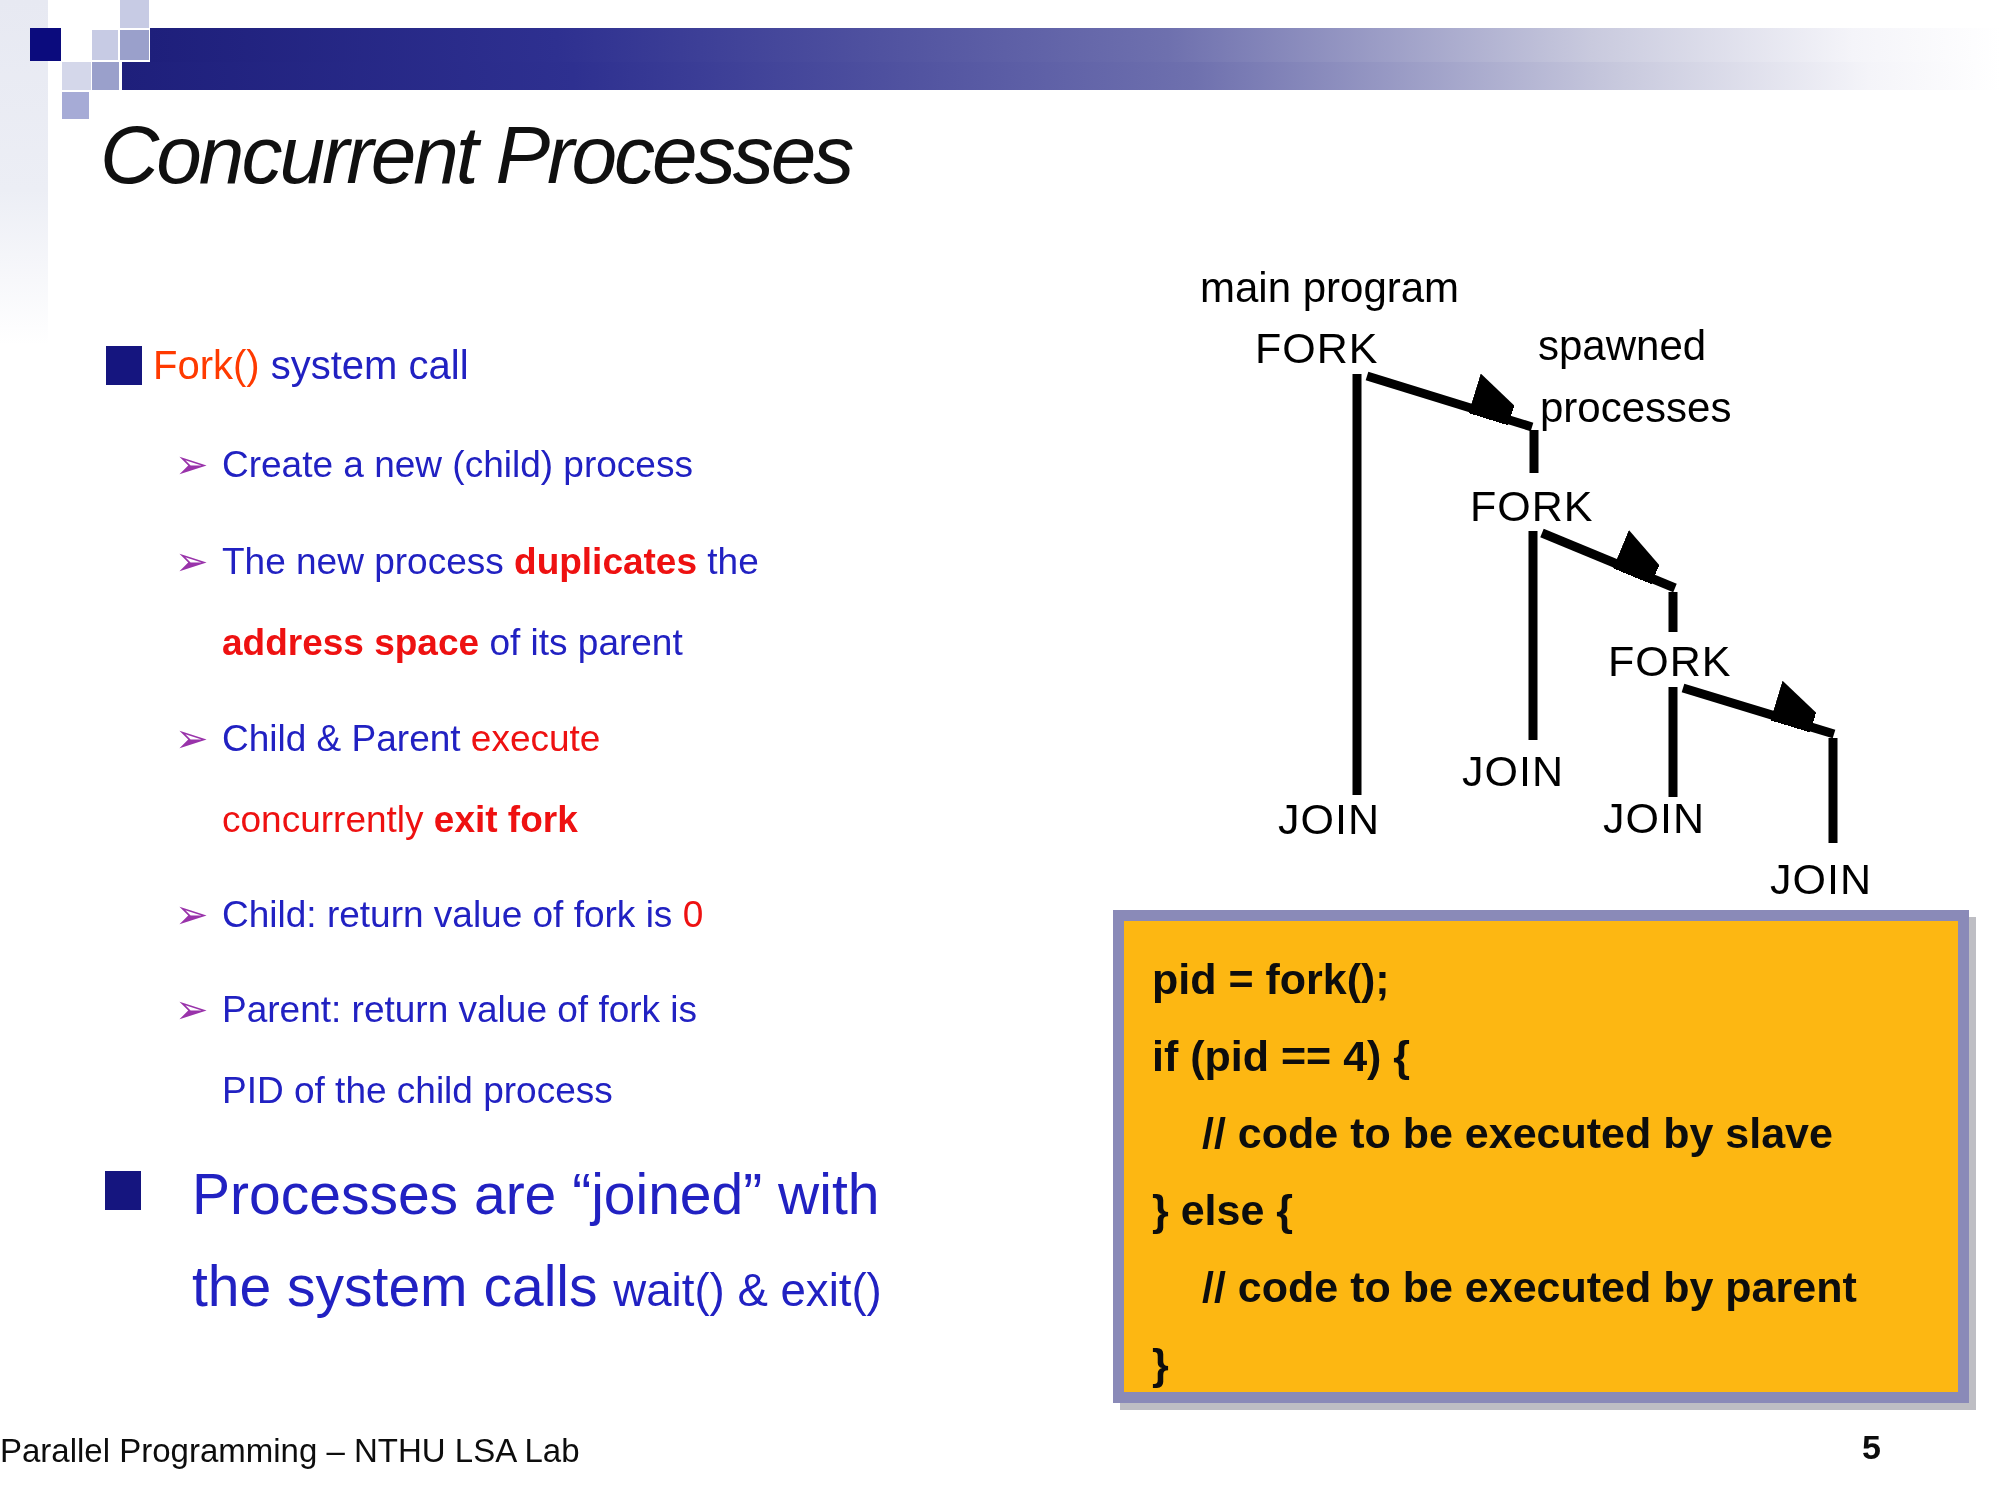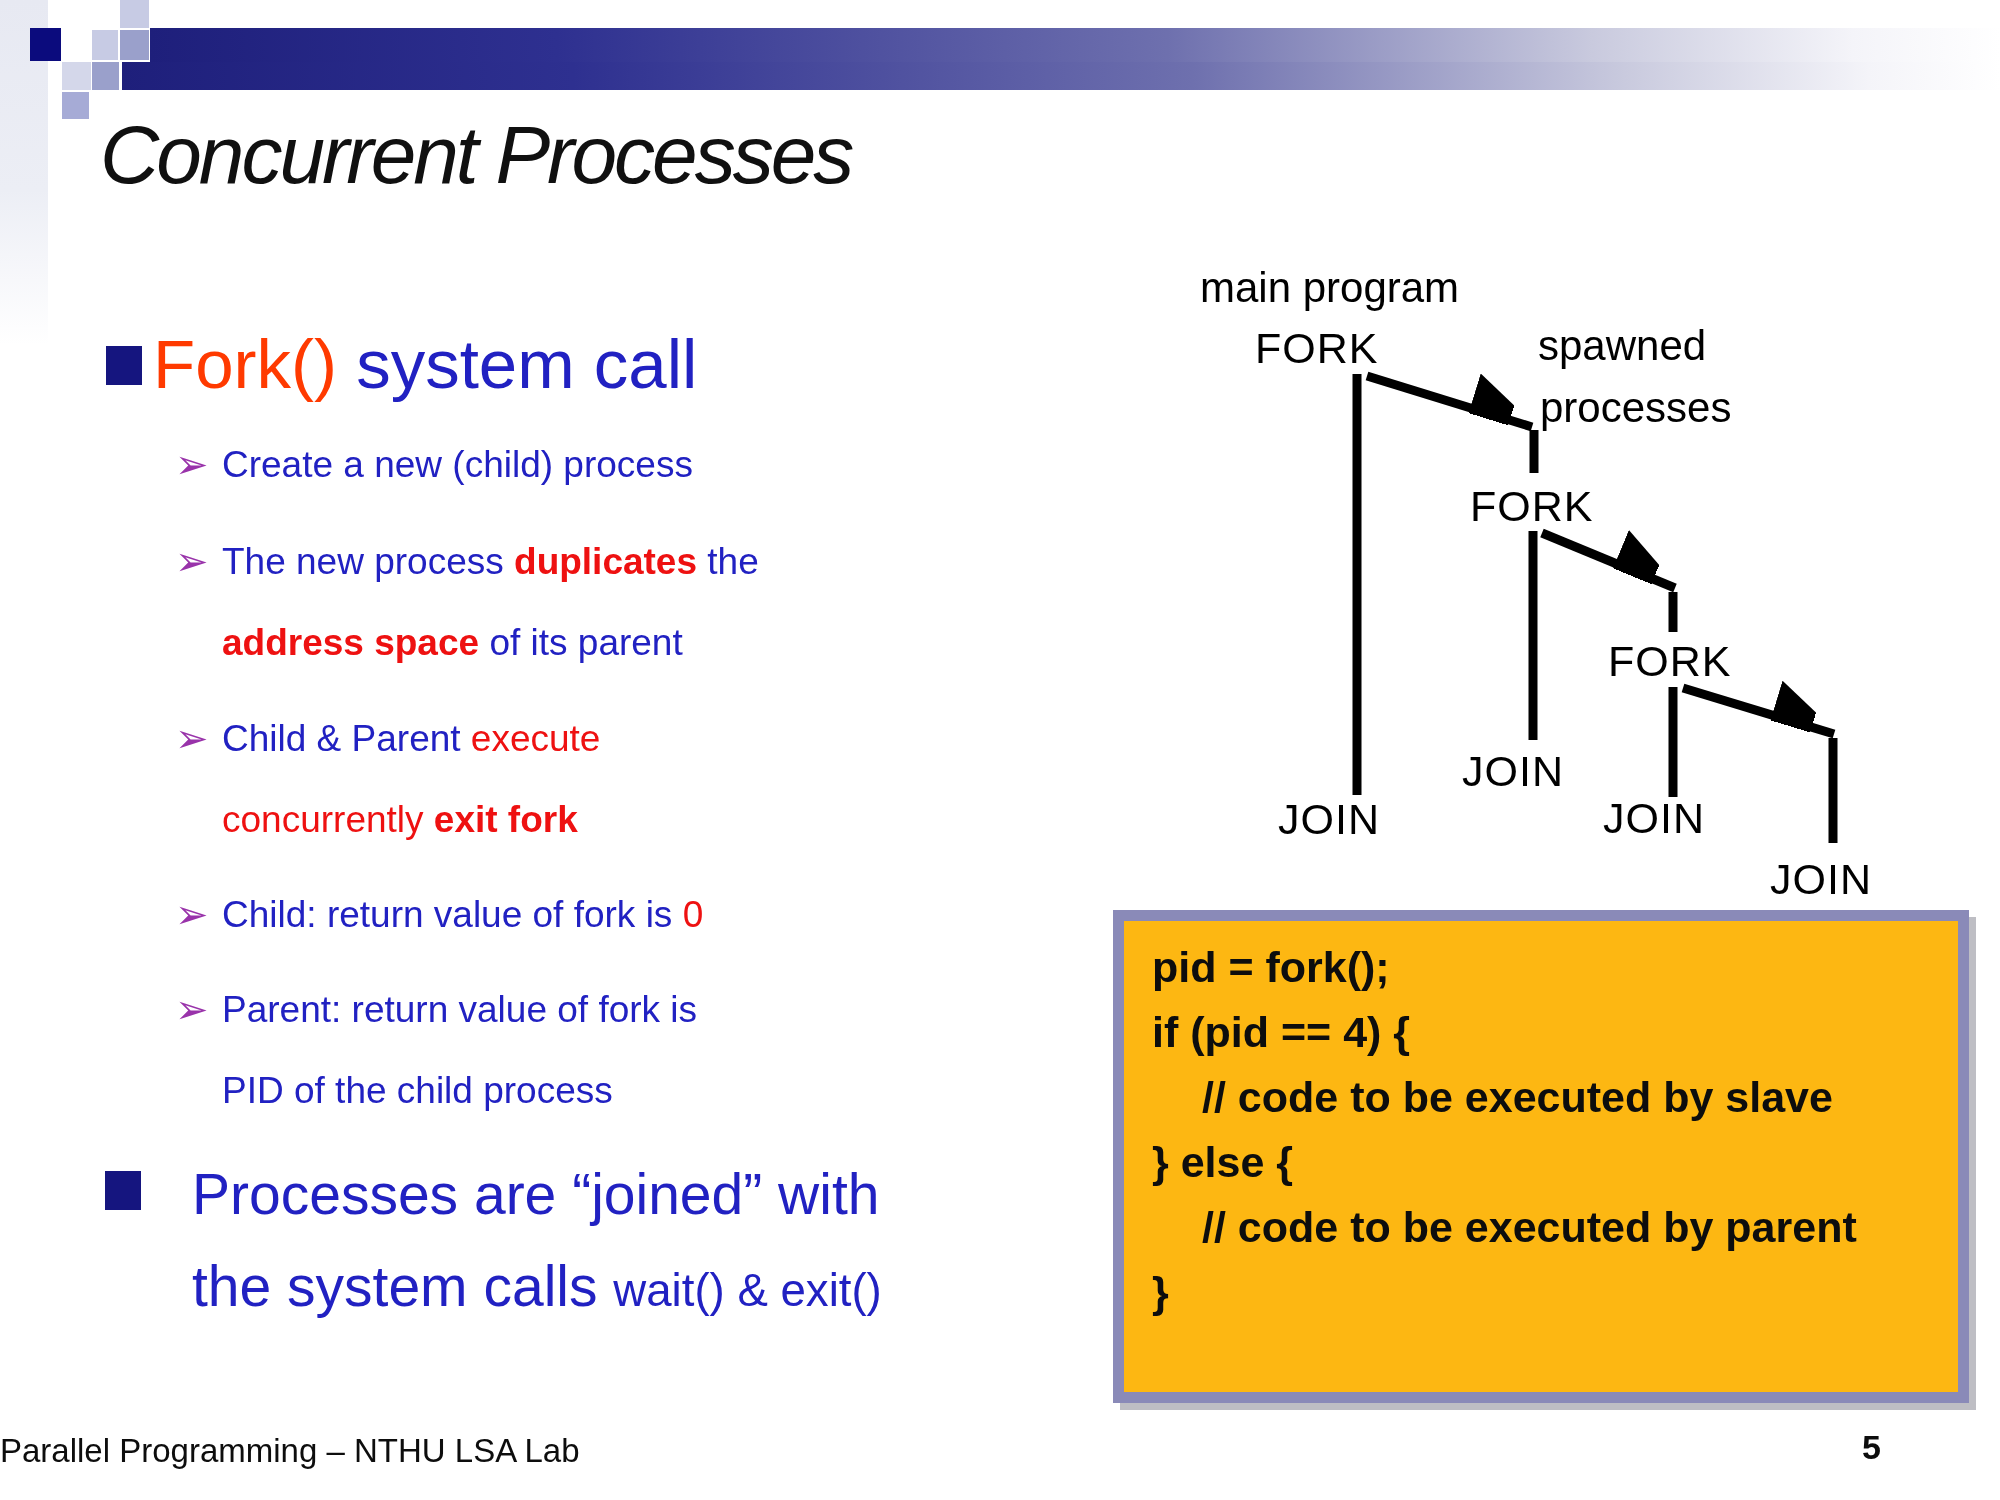--- a/index.html
+++ b/index.html
@@ -26,21 +26,21 @@
 
   
   .title{position:absolute;left:100px;top:108px;font-size:82px;color:#101010;
     letter-spacing:-3px;white-space:nowrap;font-style:italic;}
 
   
   .block{position:absolute;display:flex;align-items:flex-start;}
   .lvl1-square{width:36px;height:39px;background:#15157f;flex:0 0 36px;}
   .b1{left:106px;top:330px;}
   .b1 .lvl1-square{margin-top:16px;margin-right:11px;}
-  .b1 .rt-line{font-size:69px;line-height:70px;white-space:nowrap;}
+  .b1 .rt-line{font-size:40px;line-height:70px;white-space:nowrap;}
   .b2{left:105px;top:1148px;gap:40px;}
   .b2 .lvl1-square{margin-top:23px;margin-right:11px;}
   .b2 .rt-line{font-size:57px;line-height:92px;white-space:nowrap;}
   .sub{left:175px;}
   .sub .marker{flex:0 0 47px;font-size:40px;line-height:81px;color:#9933aa;}
   .sub .rt-line{font-size:37px;line-height:81px;white-space:nowrap;}
   .sub1{top:424px;} .sub2{top:521px;} .sub3{top:698px;}
   .sub4{top:874px;} .sub5{top:969px;}
   .c-blue{color:#2121c2;}
   .c-red{color:#ee1111;}
@@ -54,21 +54,21 @@
   .dg-label{position:absolute;font-size:43px;color:#000;white-space:nowrap;
     letter-spacing:1px;}
   .dg-label.note{font-size:42px;letter-spacing:0;}
 
   
   .codebox{position:absolute;left:1113px;top:910px;width:856px;height:493px;
     box-sizing:border-box;border:11px solid #8a8ab8;background:#fdb712;
     box-shadow:7px 7px 0 rgba(110,110,125,0.45);
     padding:14px 0 0 28px;}
   .code-line{font-size:43px;font-weight:bold;color:#0d0d0d;line-height:65px;
-    white-space:pre;}
+    white-space:pre;margin-top:12px;}
   .code-line.indent{padding-left:50px;}
 
   
   .footer{position:absolute;left:0;top:1432px;width:2000px;text-align:left;
     font-size:33px;color:#0d0d0d;}
   .pagenum{position:absolute;left:1862px;top:1428px;font-size:34px;
     font-weight:bold;color:#0d0d0d;}
 </style>
 </head>
 <body>

